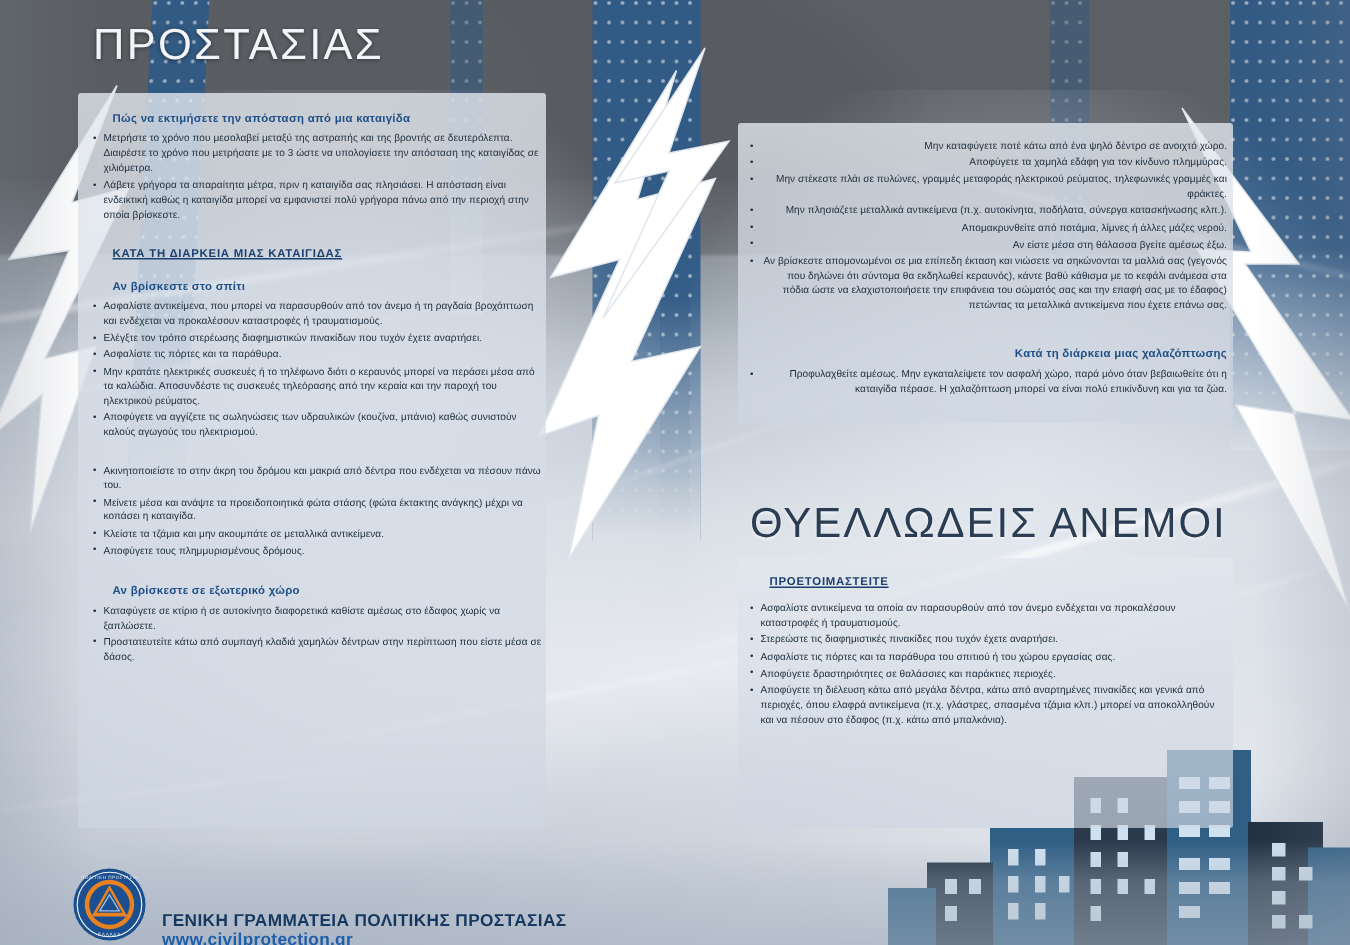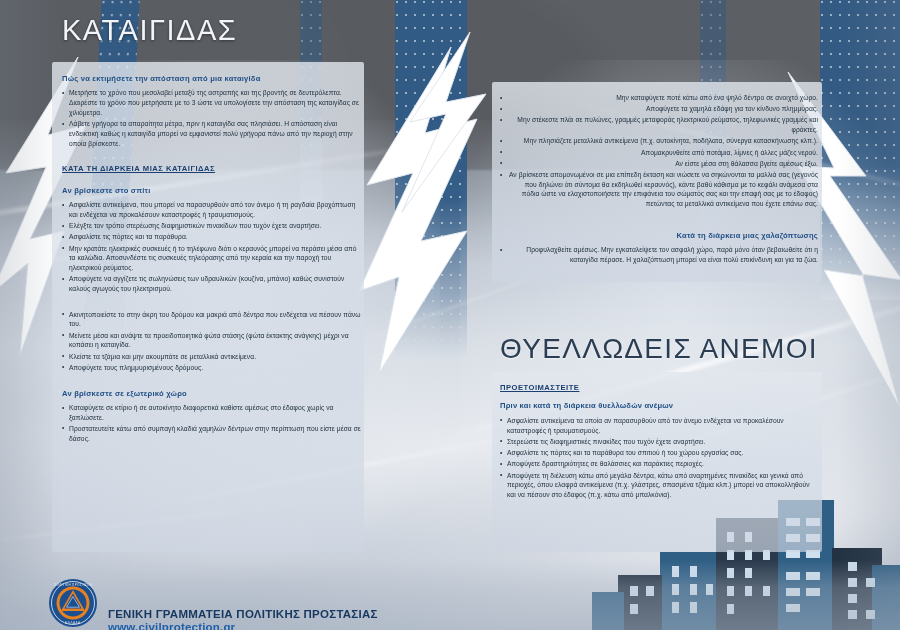--- a/index.html
+++ b/index.html
@@ -165,21 +165,21 @@
 
   .col {
     position: absolute;
     width: 300px;
   }
   .col.left-col  { left: 62px;  top: 74px; }
   .col.right-col { left: 500px; top: 93px; width: 318px; text-align: right; }
   .col.right-col-2 { left: 500px; top: 383px; width: 318px; }
 
   h3.head {
-    margin: 0 0 5px 0;
+    margin: 0 0 5px 13px;
     font-size: 7.6px;
     font-weight: bold;
     color: #1f4f86;
     line-height: 1.25;
     letter-spacing: .2px;
   }
   h3.head.caps {
     color: #1b3f70;
     letter-spacing: .5px;
     text-decoration: underline;
@@ -366,21 +366,21 @@
 
         <rect x="630" y="106" width="8" height="10"></rect>
         <rect x="630" y="124" width="8" height="10"></rect>
         <rect x="646" y="106" width="8" height="10"></rect>
       </g>
     </svg>
   </div>
 
   <div class="vignette"></div>
 
-  <div class="poster-title">ΚΑΤΑΙΓΙΔΑΣ</div>
+  <div class="poster-title">ΠΡΟΣΤΑΣΙΑΣ</div>
 
   <div class="panel left"></div>
   <div class="panel right"></div>
   <div class="panel right2"></div>
 
   <div class="col left-col">
 
     <h3 class="head">Πώς να εκτιμήσετε την απόσταση από μια καταιγίδα</h3>
     <ul class="bullets">
       <li>Μετρήστε το χρόνο που μεσολαβεί μεταξύ της αστραπής και της βροντής σε δευτερόλεπτα. Διαιρέστε το χρόνο που μετρήσατε με το 3 ώστε να υπολογίσετε την απόσταση της καταιγίδας σε χιλιόμετρα.</li>
@@ -437,21 +437,20 @@
     <ul class="bullets">
       <li>Προφυλαχθείτε αμέσως. Μην εγκαταλείψετε τον ασφαλή χώρο, παρά μόνο όταν βεβαιωθείτε ότι η καταιγίδα πέρασε. Η χαλαζόπτωση μπορεί να είναι πολύ επικίνδυνη και για τα ζώα.</li>
     </ul>
   </div>
 
   <div class="section-title-big">ΘΥΕΛΛΩΔΕΙΣ ΑΝΕΜΟΙ</div>
 
   <div class="col right-col-2">
     <h3 class="head caps">ΠΡΟΕΤΟΙΜΑΣΤΕΙΤΕ</h3>
     <div style="height:4px"></div>
-    <h3 class="head">Πριν και κατά τη διάρκεια θυελλωδών ανέμων</h3>
     <ul class="bullets">
       <li>Ασφαλίστε αντικείμενα τα οποία αν παρασυρθούν από τον άνεμο ενδέχεται να προκαλέσουν καταστροφές ή τραυματισμούς.</li>
       <li>Στερεώστε τις διαφημιστικές πινακίδες που τυχόν έχετε αναρτήσει.</li>
       <li>Ασφαλίστε τις πόρτες και τα παράθυρα του σπιτιού ή του χώρου εργασίας σας.</li>
       <li>Αποφύγετε δραστηριότητες σε θαλάσσιες και παράκτιες περιοχές.</li>
       <li>Αποφύγετε τη διέλευση κάτω από μεγάλα δέντρα, κάτω από αναρτημένες πινακίδες και γενικά από περιοχές, όπου ελαφρά αντικείμενα (π.χ. γλάστρες, σπασμένα τζάμια κλπ.) μπορεί να αποκολληθούν και να πέσουν στο έδαφος (π.χ. κάτω από μπαλκόνια).</li>
     </ul>
   </div>
 
   <div class="footer"></div>

